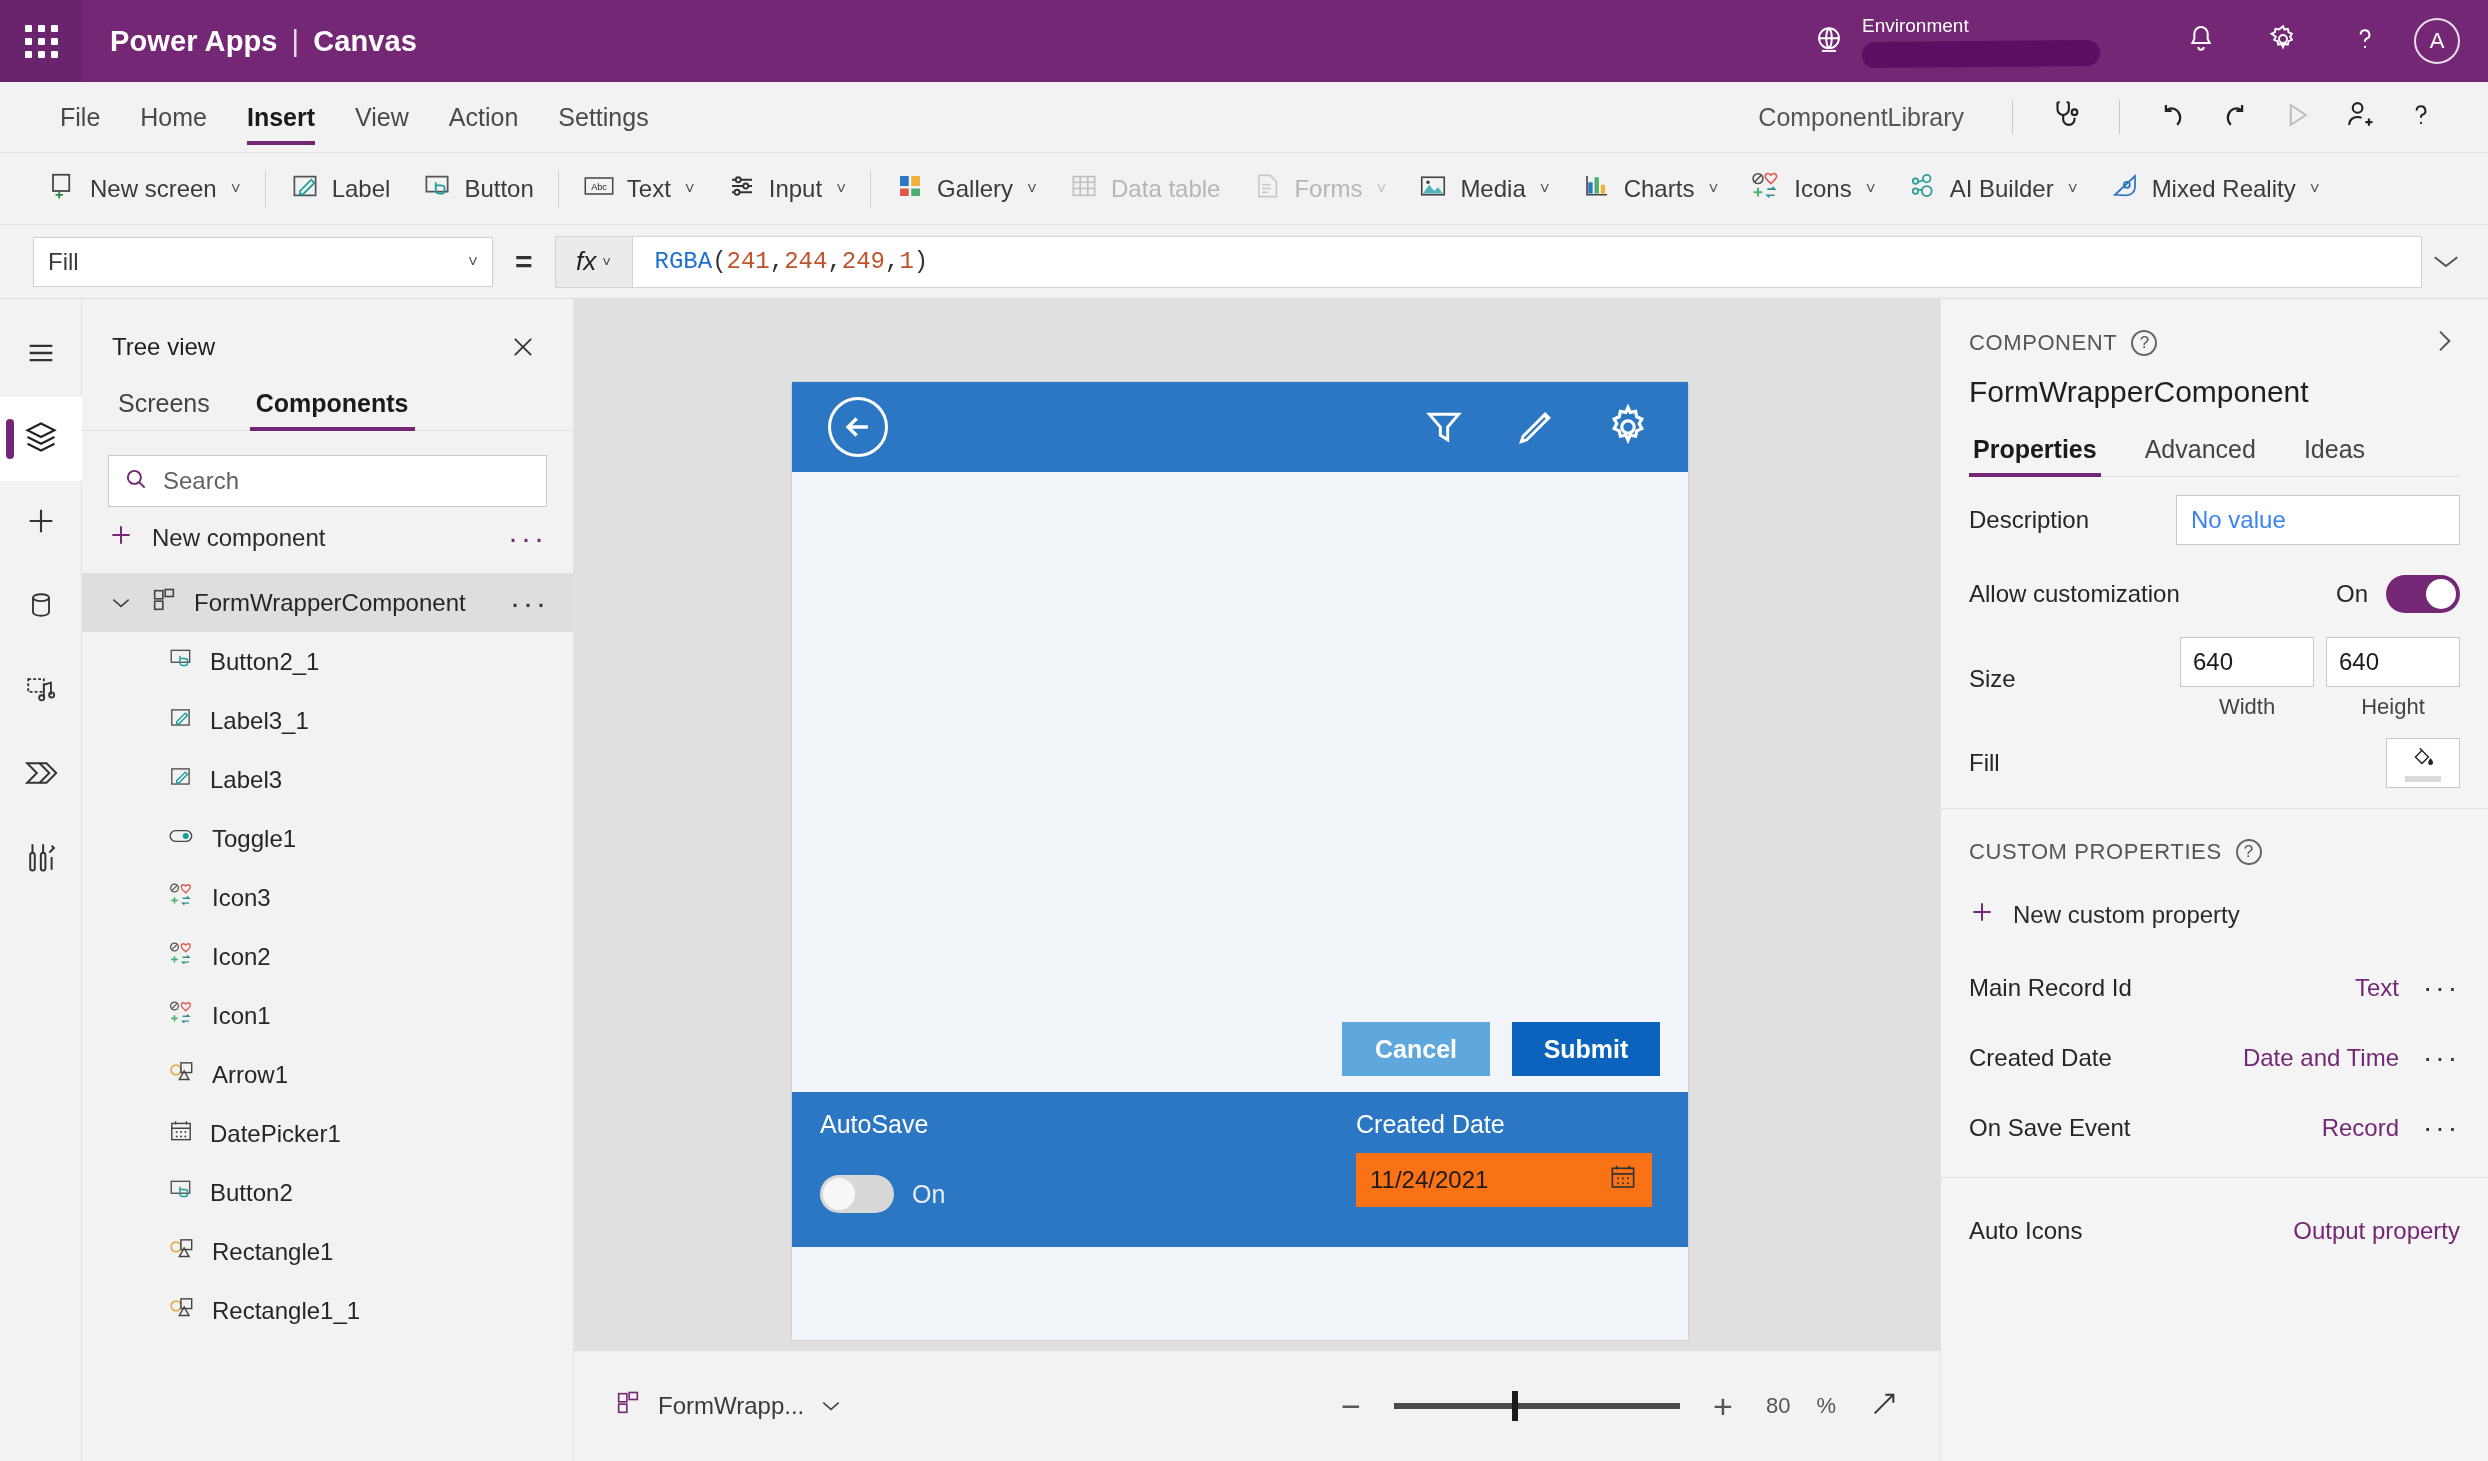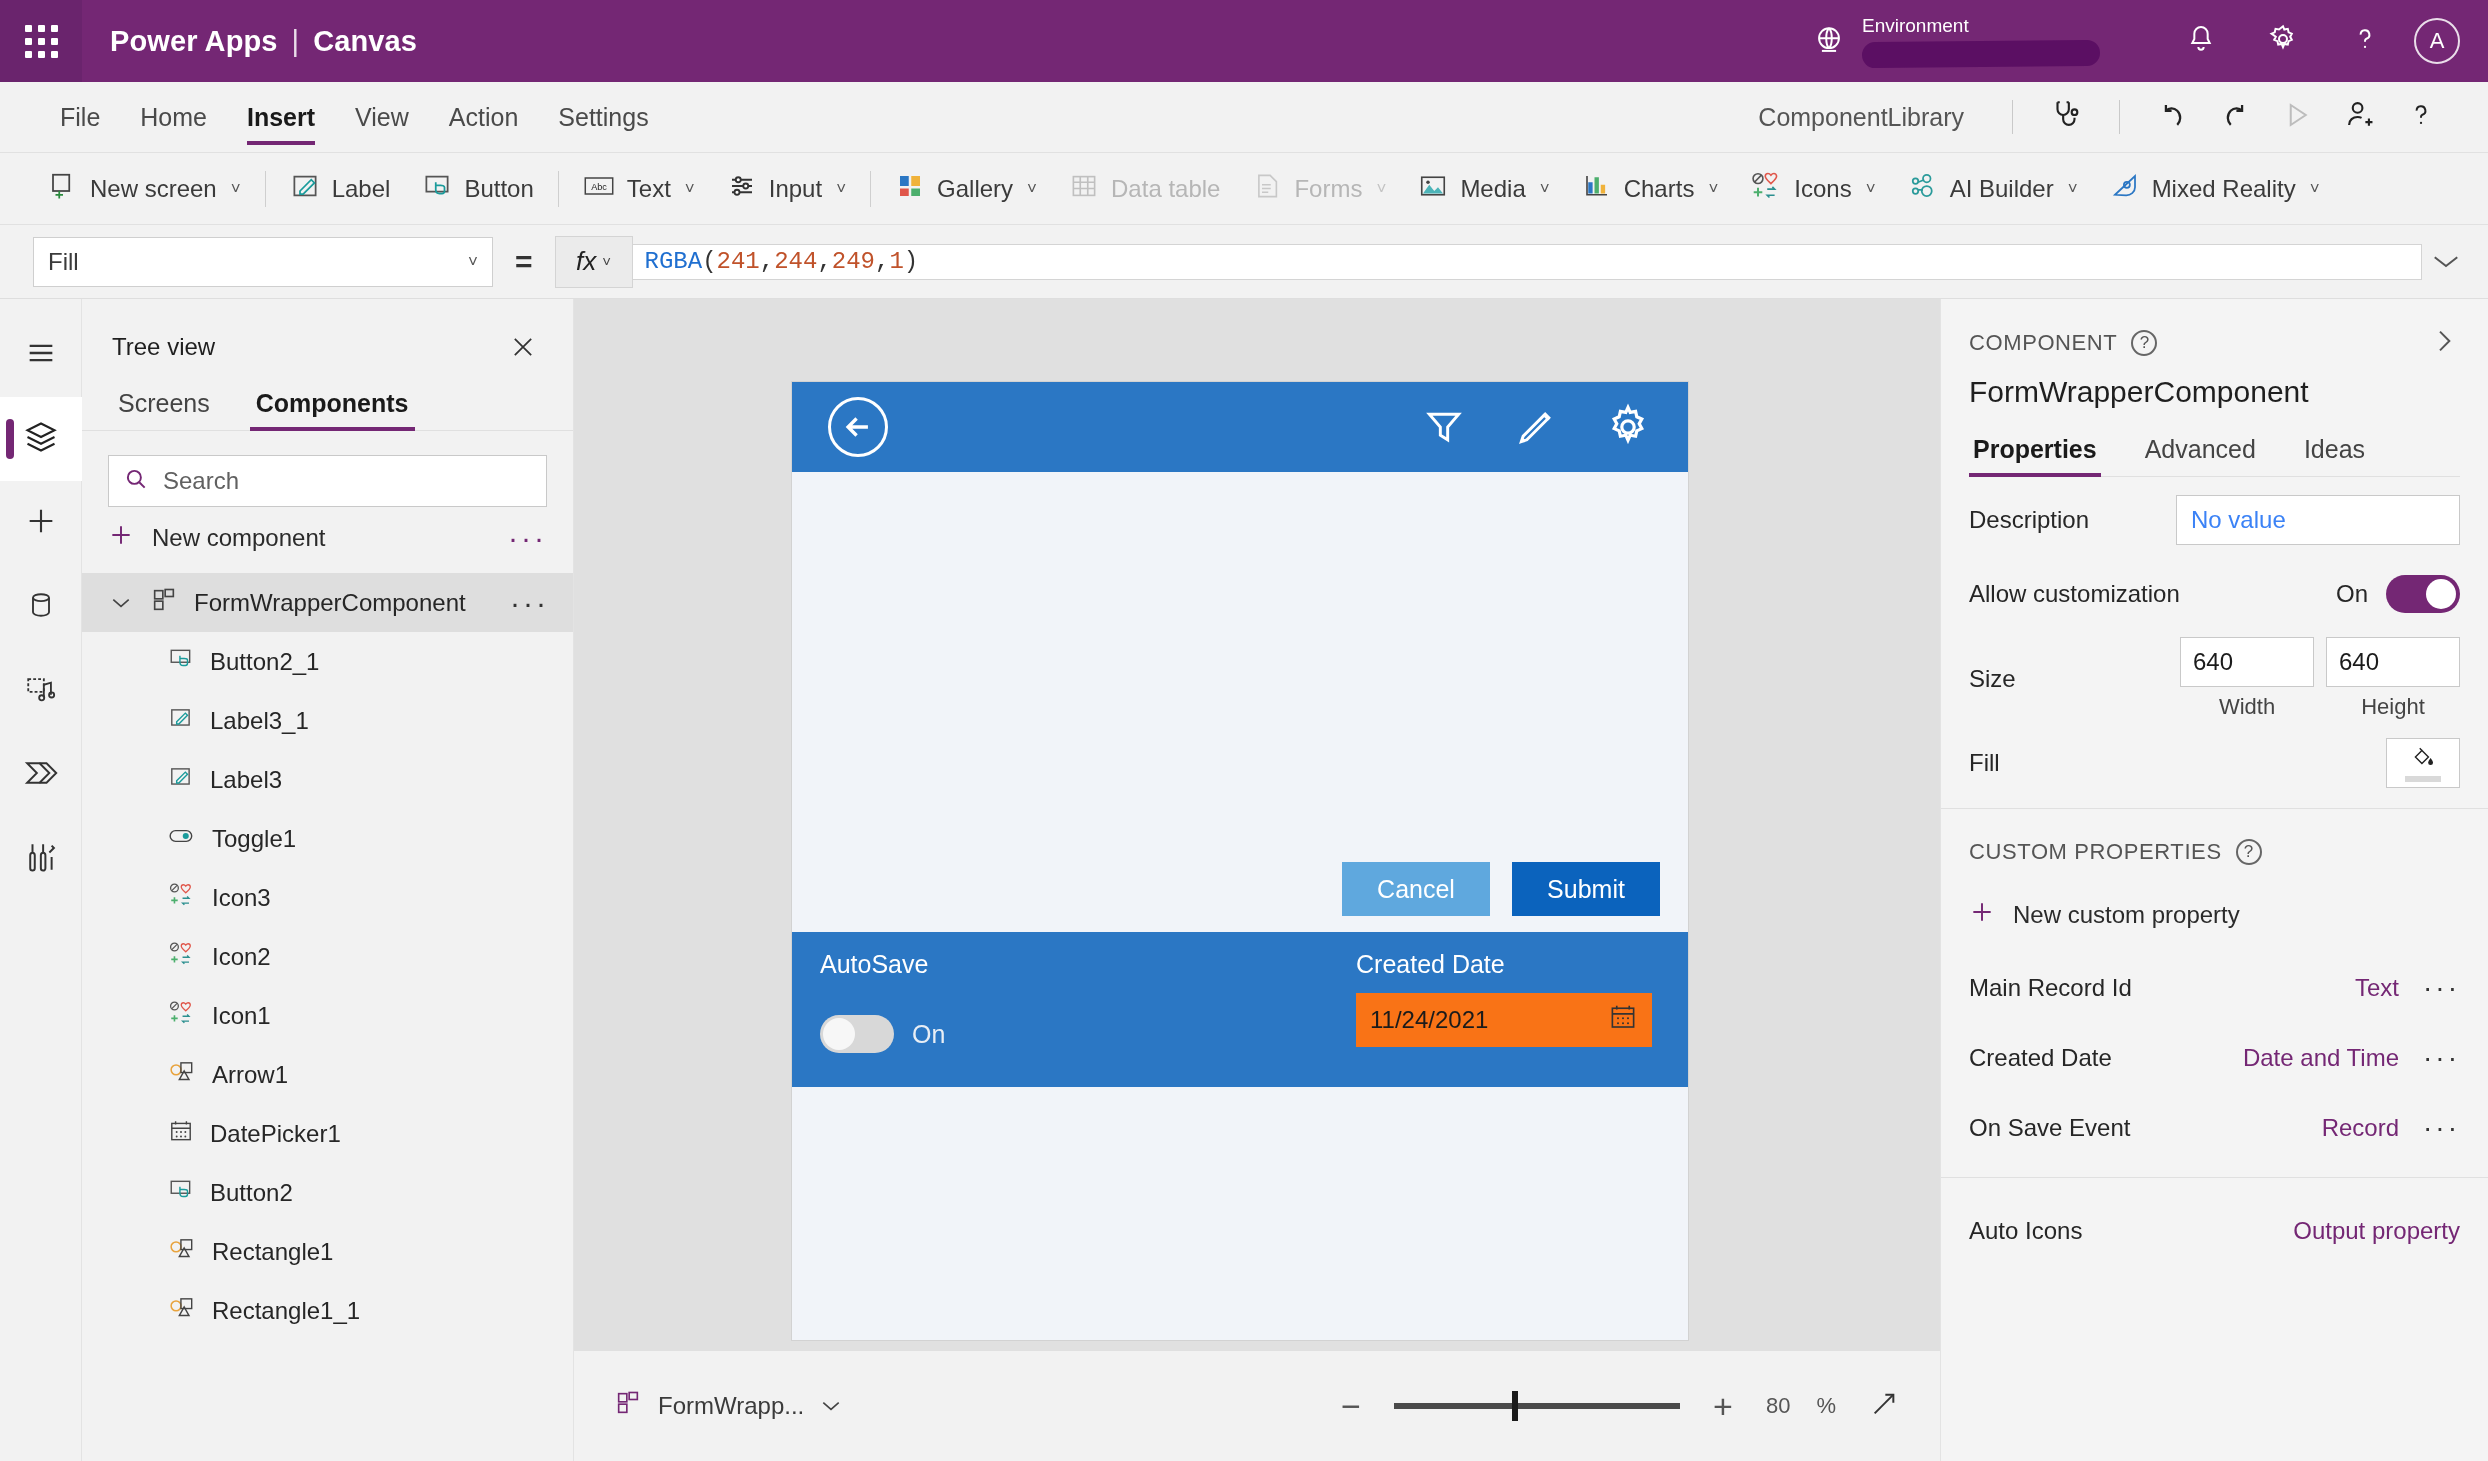--- a/index.html
+++ b/index.html
@@ -95,22 +95,22 @@
   }
   .propsel .chev { margin-left: auto; font-size: 17px; color: #555; }
   .eqsign { font-size: 30px; color: #333; margin: 0 22px; font-weight: bold; }
   .fxbtn {
     width: 78px; height: 52px; background: #ebebeb; border: 1px solid #d4d4d4;
     display: flex; align-items: center; justify-content: center; gap: 6px;
     font-size: 26px; font-style: italic; color: #222; cursor: pointer;
   }
   .fxbtn .chev { font-size: 15px; font-style: normal; color: #444; }
   .fxinput {
-    flex: 1; height: 36px; background: #fff; border: 1px solid #d4d4d4; border-left: none;
-    display: flex; align-items: center; padding-left: 12px;
+    flex: 1; height: 52px; background: #fff; border: 1px solid #d4d4d4; border-left: none;
+    display: flex; align-items: center; padding-left: 22px;
     font-family: "Liberation Mono", monospace; font-size: 24px;
     margin-right: 66px;
   }
   .fn { color: #1f6fd0; }
   .pn { color: #333; }
   .num { color: #c0522a; }
   .fxexp {
     position: absolute; right: 20px; top: 18px; width: 44px; height: 40px;
     display: flex; align-items: center; justify-content: center; cursor: pointer;
   }
@@ -182,21 +182,21 @@
   .appheader {
     height: 90px; background: #2b77c4; display: flex; align-items: center;
     padding: 0 36px;
   }
   .backcircle {
     width: 60px; height: 60px; border-radius: 50%; border: 3px solid #fff;
     display: flex; align-items: center; justify-content: center; cursor: pointer;
   }
   .hdricons { margin-left: auto; display: flex; align-items: center; gap: 44px; }
   .hdricon { width: 48px; height: 48px; display: flex; align-items: center; justify-content: center; cursor: pointer; }
-  .appbody { position: relative; height: 460px; }
+  .appbody { position: relative; height: 620px; font-weight: bold; }
   .btnrow { position: absolute; right: 28px; bottom: 16px; display: flex; gap: 22px; }
   .appbtn {
     height: 54px; min-width: 148px; display: flex; align-items: center; justify-content: center;
     color: #fff; font-size: 25px; cursor: pointer;
   }
   .btn-cancel { background: #5fa8de; }
   .btn-submit { background: #0b63bd; }
   .appfooter {
     height: 155px; background: #2b77c4; padding: 18px 36px 0 28px;
     display: flex; position: relative;

